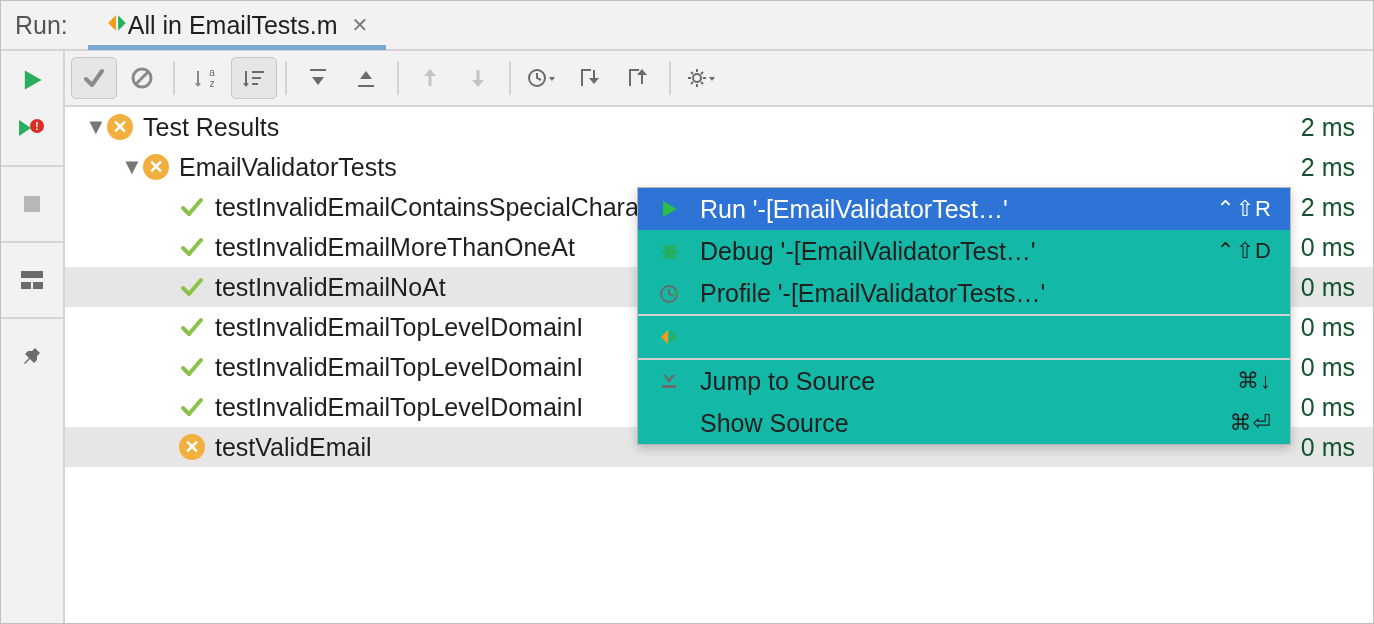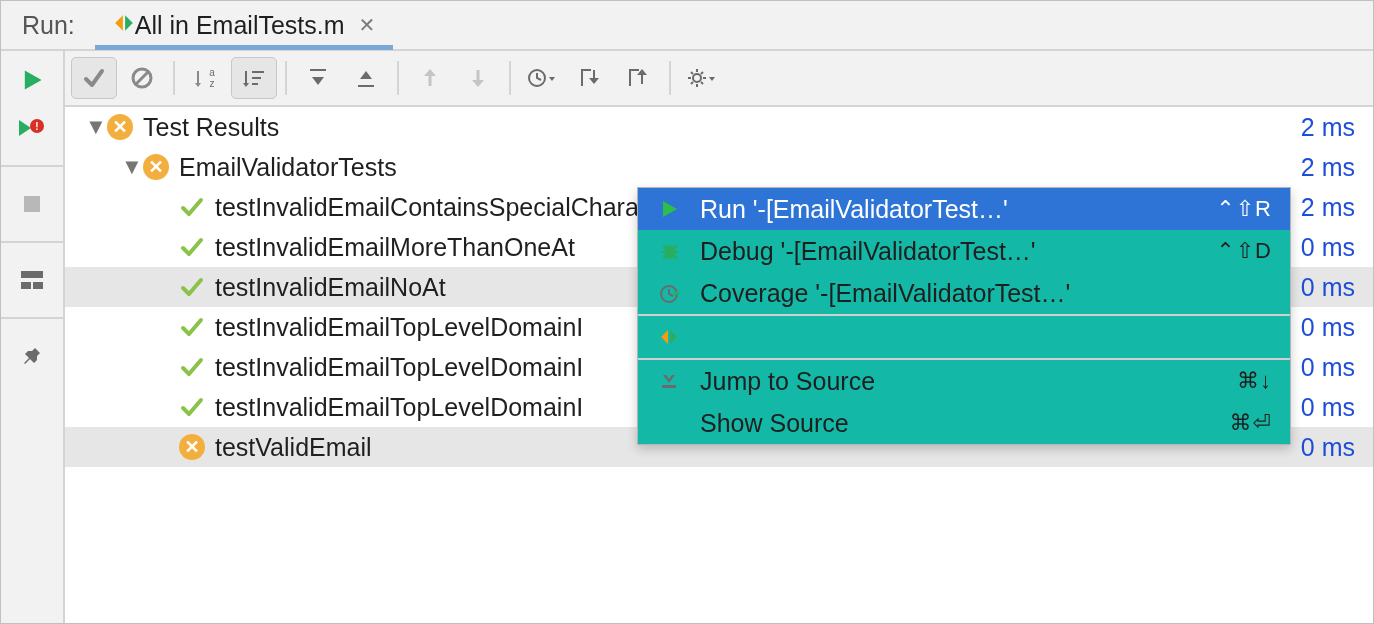--- a/index.html
+++ b/index.html
@@ -1,40 +1,40 @@
 <!DOCTYPE html>
 <html><head>
 <meta charset="utf-8">
 <style>
   html,body{margin:0;padding:0;font-family:-apple-system,BlinkMacSystemFont,"Segoe UI",Arial,sans-serif;font-size:12px;color:#1f1f1f;background:#fff}
   .window{width:1374px;height:624px;background:#fff;border:1px solid #c0c0c0;box-sizing:border-box;display:flex;flex-direction:column;position:relative;overflow:hidden}
 
   
-  .titlebar{height:48px;background:#f2f2f2;border-bottom:2px solid #d4d4d4;display:flex;align-items:stretch;padding-left:21px}
+  .titlebar{height:48px;background:#f2f2f2;border-bottom:2px solid #d4d4d4;display:flex;align-items:stretch;padding-left:14px}
   .runlabel{display:flex;align-items:center;font-size:25px;color:#555;padding-right:20px}
 
   .tab{display:flex;align-items:center;position:relative;padding:0 18px;font-size:25px;color:#1f1f1f;cursor:pointer}
   .tab-underline{position:absolute;left:0;right:0;bottom:-1px;height:5px;background:#7aa9d6}
   .tab-close{margin-left:14px;color:#7a7a7a;font-size:20px}
 
   .body{flex:1;display:flex;min-height:0}
   .sidecol{width:62px;border-right:2px solid #d4d4d4;background:#f2f2f2;display:flex;flex-direction:column;align-items:center;padding-top:12px;gap:14px}
   .sc-btn{width:34px;height:34px;display:flex;align-items:center;justify-content:center;cursor:pointer;border-radius:3px}
   .sc-sep{width:62px;border-top:2px solid #d4d4d4;margin:6px 0}
 
   .main{flex:1;display:flex;flex-direction:column;min-width:0}
   .toolbar{height:54px;border-bottom:2px solid #d4d4d4;background:#f2f2f2;display:flex;align-items:center;padding:0 6px;gap:2px}
   .tb-btn{width:44px;height:40px;display:flex;align-items:center;justify-content:center;border:1px solid transparent;border-radius:5px;cursor:pointer}
   .tb-btn.on{background:#e6e6e6;border-color:#c7c7c7}
   .tb-sep{width:2px;height:34px;background:#d4d4d4;margin:0 6px}
 
   .tree{flex:1;overflow:auto;position:relative;font-size:25px}
   .row{height:40px;display:flex;align-items:center;padding-right:18px;cursor:pointer}
   .row.sel{background:#e6e6e6}
-  .duration{margin-left:auto;color:#1d4ed8;font-variant-numeric:tabular-nums;font-size:25px}
+  .duration{margin-left:auto;color:#14532d;font-variant-numeric:tabular-nums;font-size:25px}
   .indent{display:inline-block}
   .disclosure{width:20px;text-align:center;color:#767676;font-size:22px;user-select:none;margin-right:2px}
   .status{width:26px;height:26px;display:inline-flex;align-items:center;justify-content:center;margin-right:10px}
   .status.fail{background:#f3af3d;border-radius:50%}
   .status.fail:before{content:"✕";color:#fff;font-size:18px;font-weight:700}
   .status.pass svg{display:block}
   .chk{stroke:#8bc34a;stroke-width:4;fill:none;stroke-linecap:round;stroke-linejoin:round}
   .row-label{white-space:nowrap;overflow:hidden;text-overflow:clip}
 
   
@@ -328,21 +328,21 @@
         <span class="mi-sc">⌃⇧D</span>
       </div>
       <div class="mi">
         <span class="mi-icon">
           <svg width="22" height="20" viewBox="0 0 22 20">
             <circle cx="10" cy="11" r="8" fill="none" stroke="#6b6b6b" stroke-width="2"></circle>
             <polyline points="10,6 10,11 14,13" fill="none" stroke="#6b6b6b" stroke-width="2"></polyline>
             <polygon points="15,7 21,10 15,13" fill="#27ae60"></polygon>
           </svg>
         </span>
-        <span class="mi-label">Coverage '-[EmailValidatorTest…'</span>
+        <span class="mi-label">Profile '-[EmailValidatorTests…'</span>
       </div>
       <div class="mi-sep"></div>
       <div class="mi">
         <span class="mi-icon">
           <svg width="22" height="20" viewBox="0 0 22 20">
             <polygon points="9,3 2,10 9,17" fill="#f39c12"></polygon>
             <polygon points="11,3 18,10 11,17" fill="#27ae60"></polygon>
           </svg>
         </span>
       </div>

